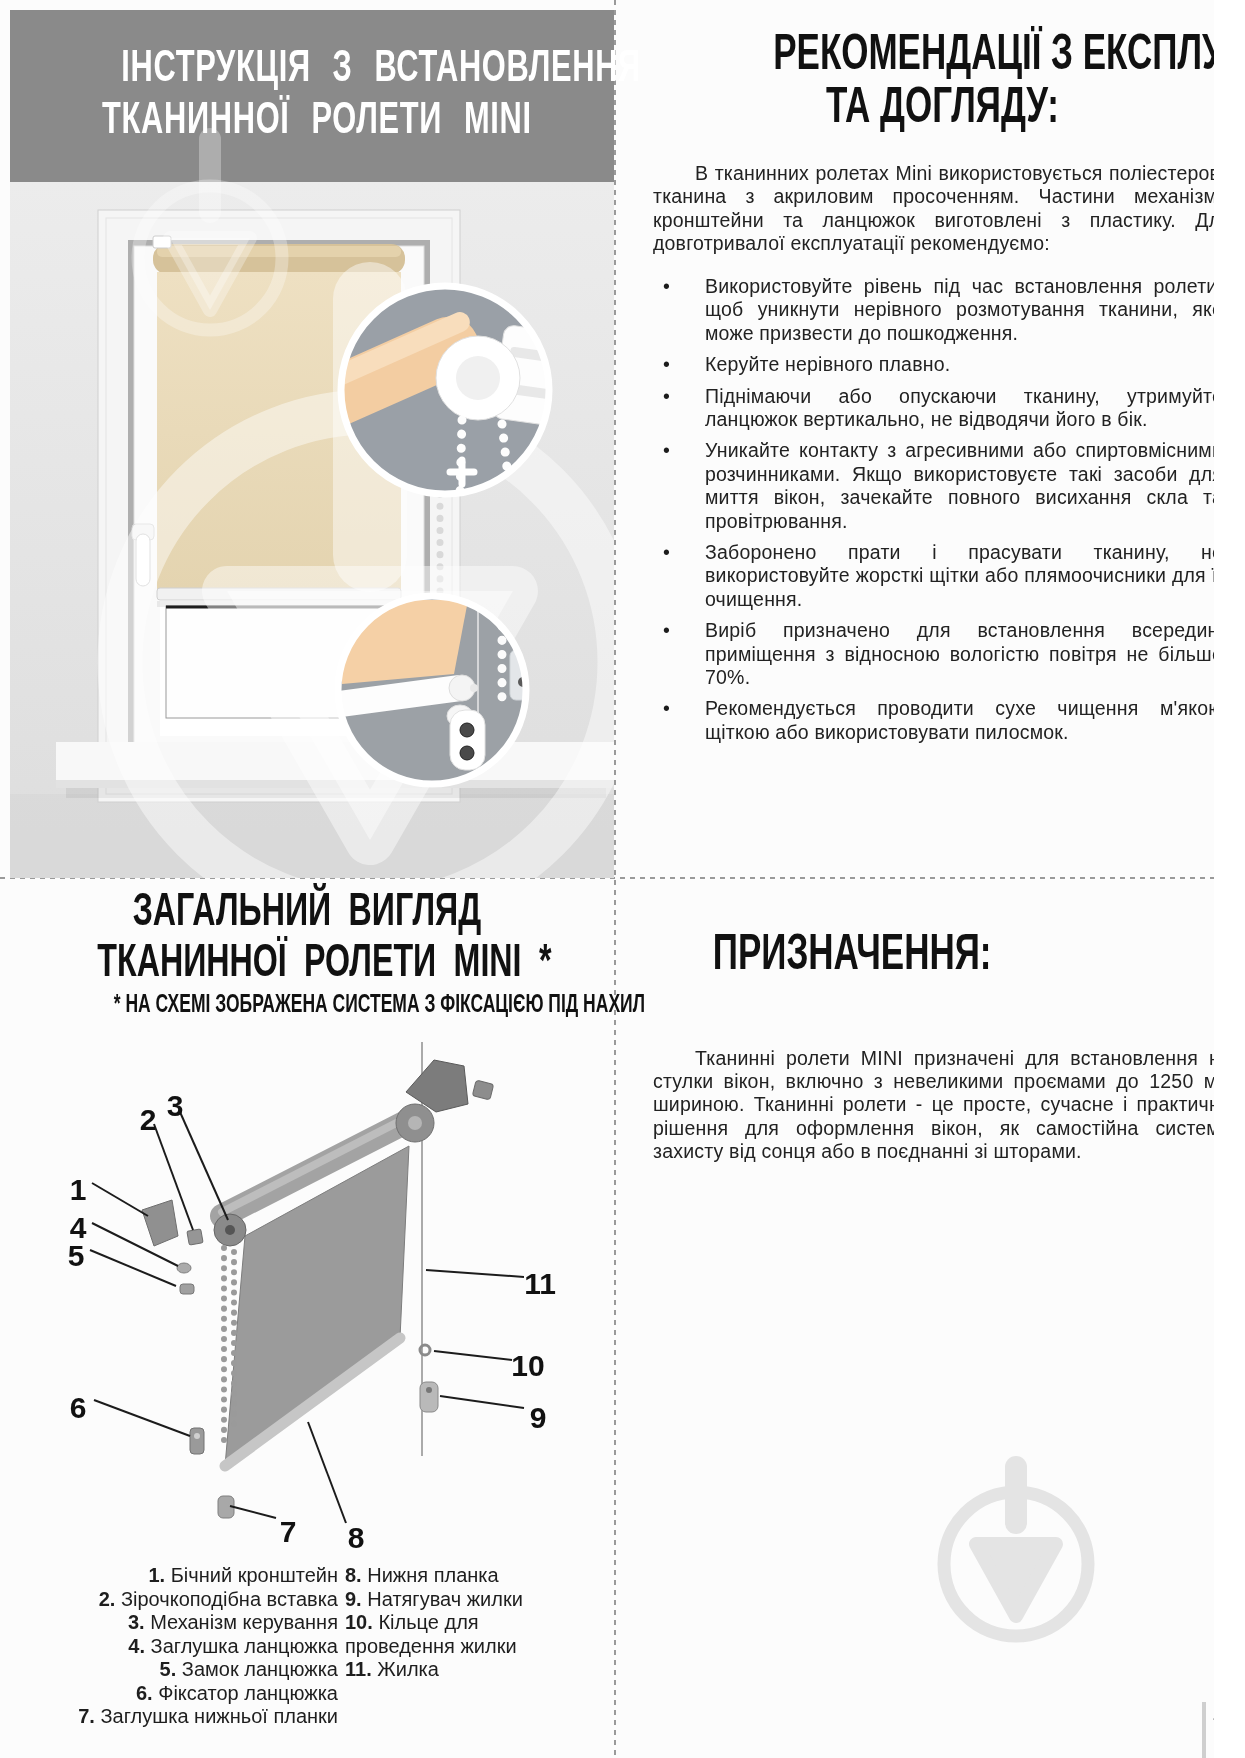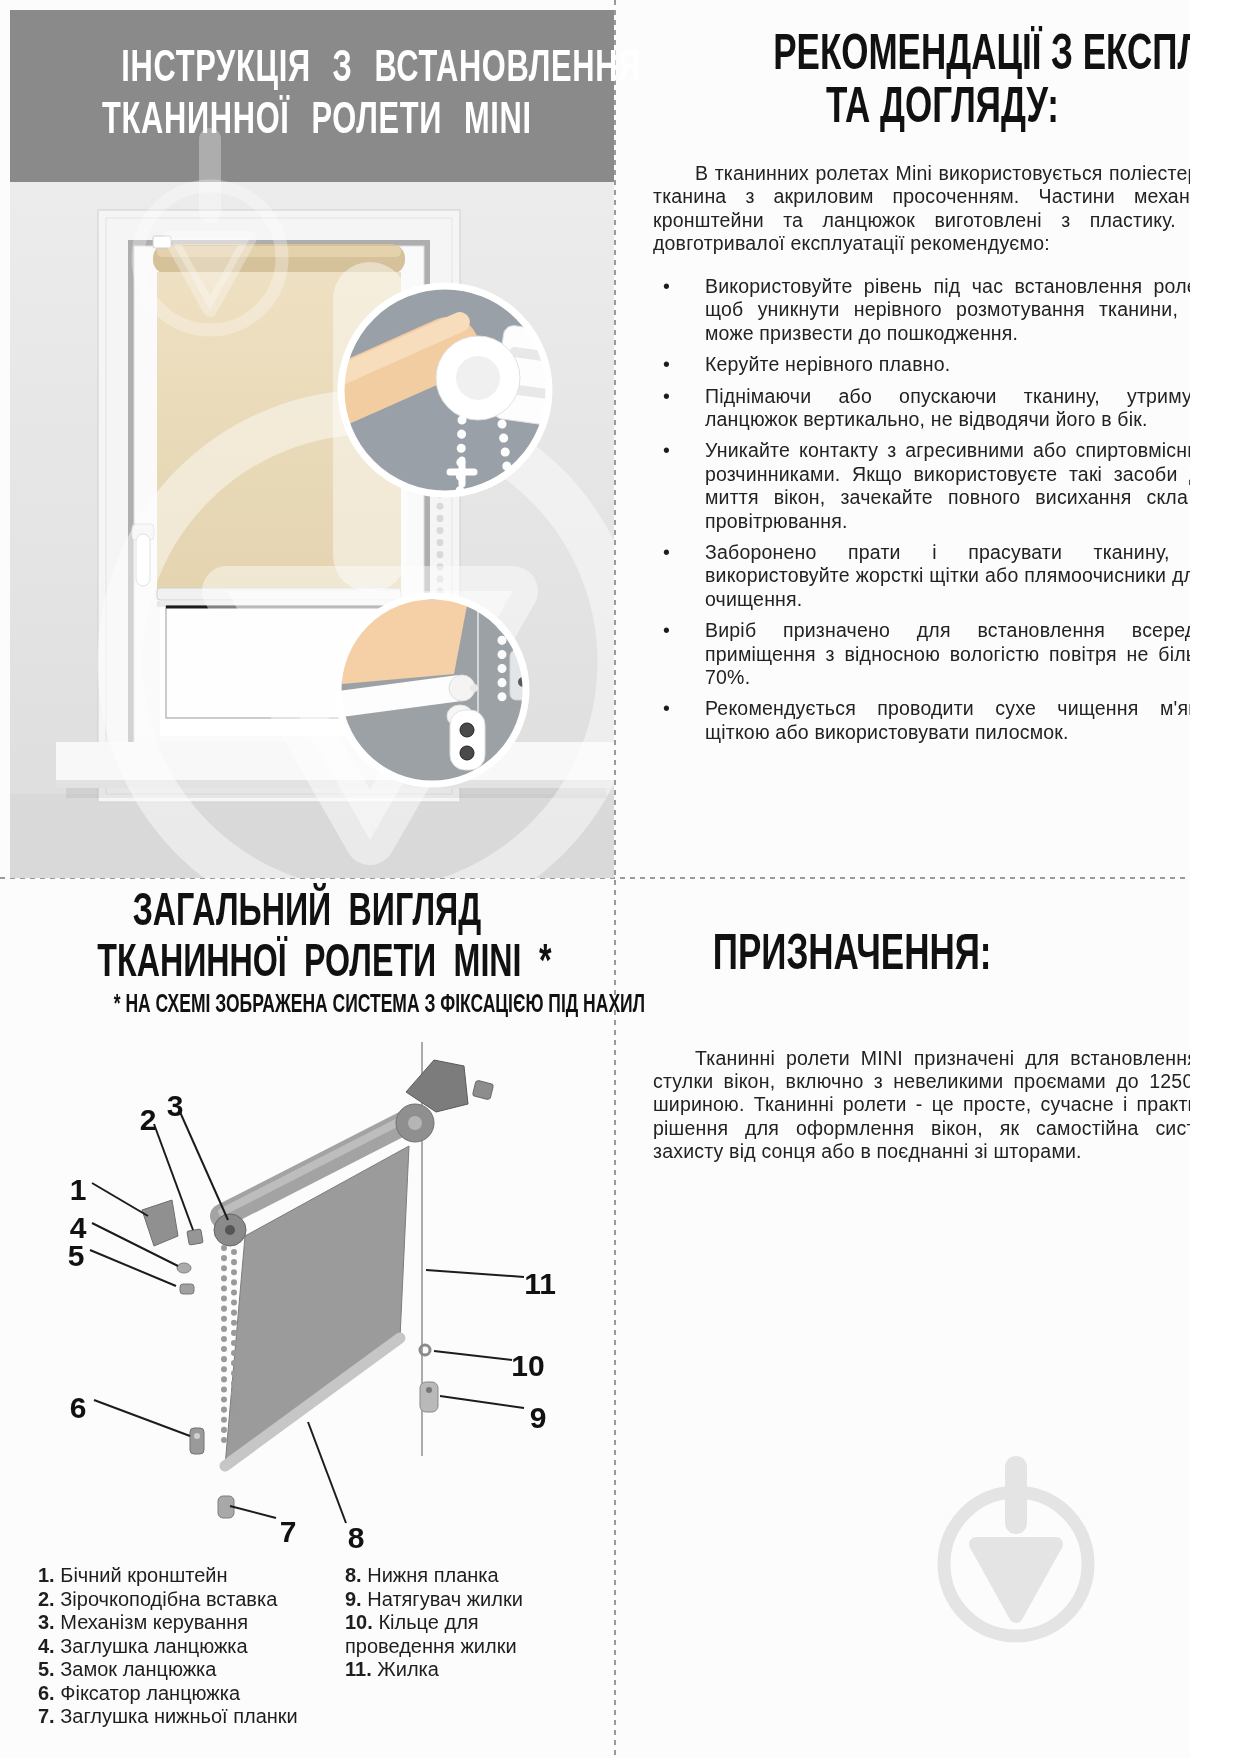--- a/index.html
+++ b/index.html
@@ -1,17 +1,17 @@
 <!DOCTYPE html>
 <html><head>
 <meta charset="utf-8">
 <style>
   html,body{margin:0;padding:0;background:#ffffff;}
   .page{position:relative;width:1190px;height:1758px;background:#fcfcfc;overflow:hidden;
-        font-family:"Liberation Sans",sans-serif;color:#1c1c1c;}
+        font-family:"Liberation Sans",sans-serif;color:#1c1c1c;padding-left:24px;}
   
   .div-v{position:absolute;left:614px;top:0;width:2px;height:1758px;
          background:repeating-linear-gradient(to bottom,#9a9a9a 0 5px,transparent 5px 10px);}
   .div-h{position:absolute;left:0;top:877px;width:1245px;height:2px;
          background:repeating-linear-gradient(to right,#9a9a9a 0 5px,transparent 5px 10px);}
   
   .quad-tl{position:absolute;left:10px;top:10px;width:604px;height:868px;}
   .tl-header{position:relative;width:604px;height:172px;background:#8a8a8a;}
   .tl-title{position:absolute;left:0;top:30px;width:604px;text-align:center;color:#ffffff;
             font-weight:700;font-size:44px;line-height:1.18;}
@@ -27,21 +27,21 @@
   .bullets{margin-top:10px;}
   .bullet{position:relative;padding-left:44px;margin-top:7px;}
   .bullet .b-mark{position:absolute;left:10px;top:0;font-size:19.5px;}
   .bullet p{margin:8px;}
   .quad-bl{position:absolute;left:0;top:878px;width:614px;height:880px;}
   .bl-title{margin-top:6px;width:614px;text-align:center;font-weight:700;font-size:46px;line-height:1.1;color:#111;}
   .bl-title .cond{word-spacing:12px;}
   .bl-sub{margin-top:4px;width:614px;text-align:center;font-weight:700;font-size:25px;color:#111;}
   .diagram{position:absolute;left:8px;top:142px;width:600px;height:540px;}
   .legend{position:absolute;top:686px;font-size:20px;line-height:23.5px;color:#1e1e1e;}
-  .legend.lcol{left:38px;width:300px;}
+  .legend.lcol{left:38px;width:300px;text-align:right;}
   .legend.rcol{left:345px;width:212px;}
   .leg-num{font-weight:700;}
   .quad-br{position:absolute;left:615px;top:878px;width:630px;height:880px;
            padding:48px 14px 0 38px;box-sizing:border-box;}
   .br-title{width:578px;font-weight:700;font-size:50px;line-height:1.05;color:#111;}
   .br-body{margin-top:68px;text-indent:42px;}
   .wm-br{position:absolute;left:311px;top:578px;width:180px;height:200px;}
   .pagenum-bar{position:absolute;left:1202px;top:1702px;width:4px;height:56px;background:#cfcfcf;}
   .pagenum{position:absolute;left:1212px;top:1700px;font-size:22px;color:#3a3a3a;}
   svg text.callout{font-family:"Liberation Sans",sans-serif;font-weight:700;font-size:30px;fill:#111;}

